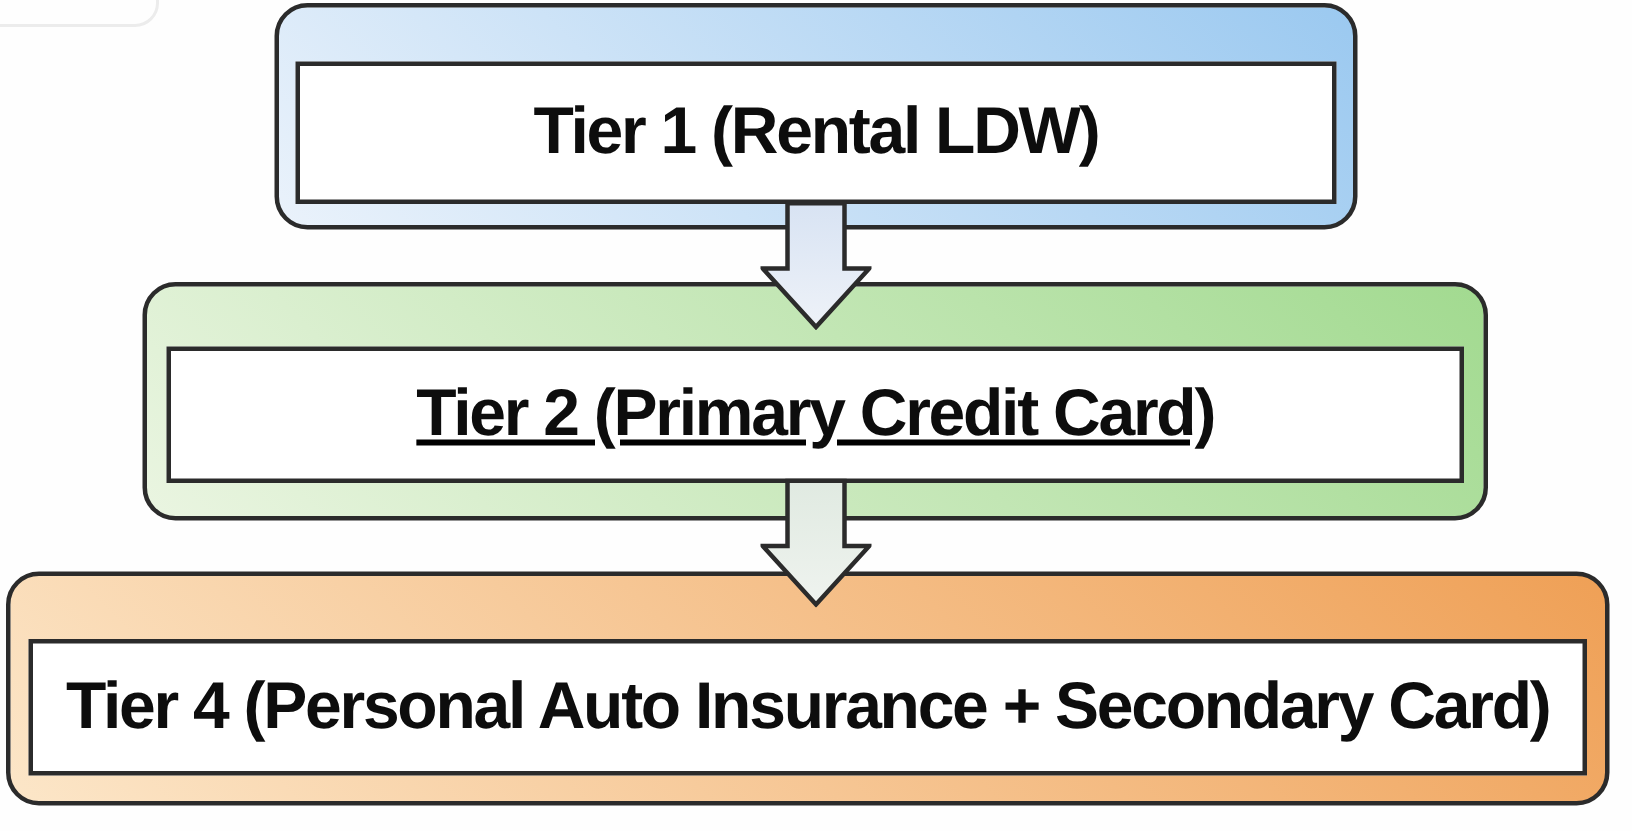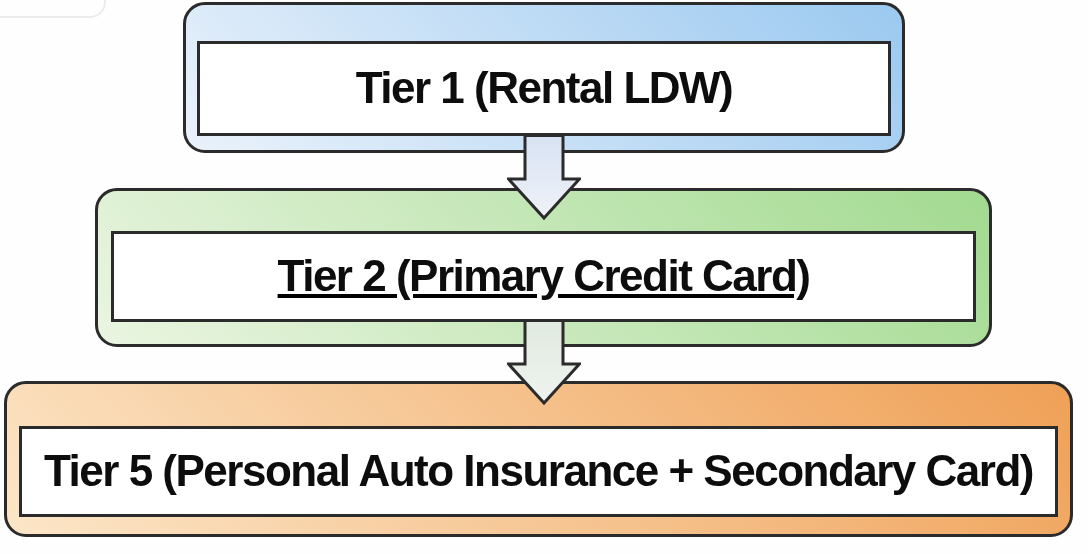--- a/index.html
+++ b/index.html
@@ -104,17 +104,17 @@
       <linearGradient id="edge-grad-1" x1="0" y1="0" x2="0" y2="1">
         <stop offset="0" stop-color="#e0eae1"></stop>
           <stop offset="1" stop-color="#eff3ef"></stop>
       </linearGradient>
     </defs>
     <path d="M18 1.5 V45 H1.5 L37 84 L72.5 45 H56 V1.5 Z" fill="url(#edge-grad-1)" style="stroke:var(--border,#2b2b2b)"></path>
   </svg>
 
   <section class="node node-tier3" style="--ft: #efa056; --fb: #fce6c8;">
     <div class="node-inner">
-      <span class="node-label">Tier 5 (Personal Auto Insurance + Secondary Card)</span>
+      <span class="node-label">Tier 4 (Personal Auto Insurance + Secondary Card)</span>
     </div>
   </section>
 
 </div>
 
 </body></html>

